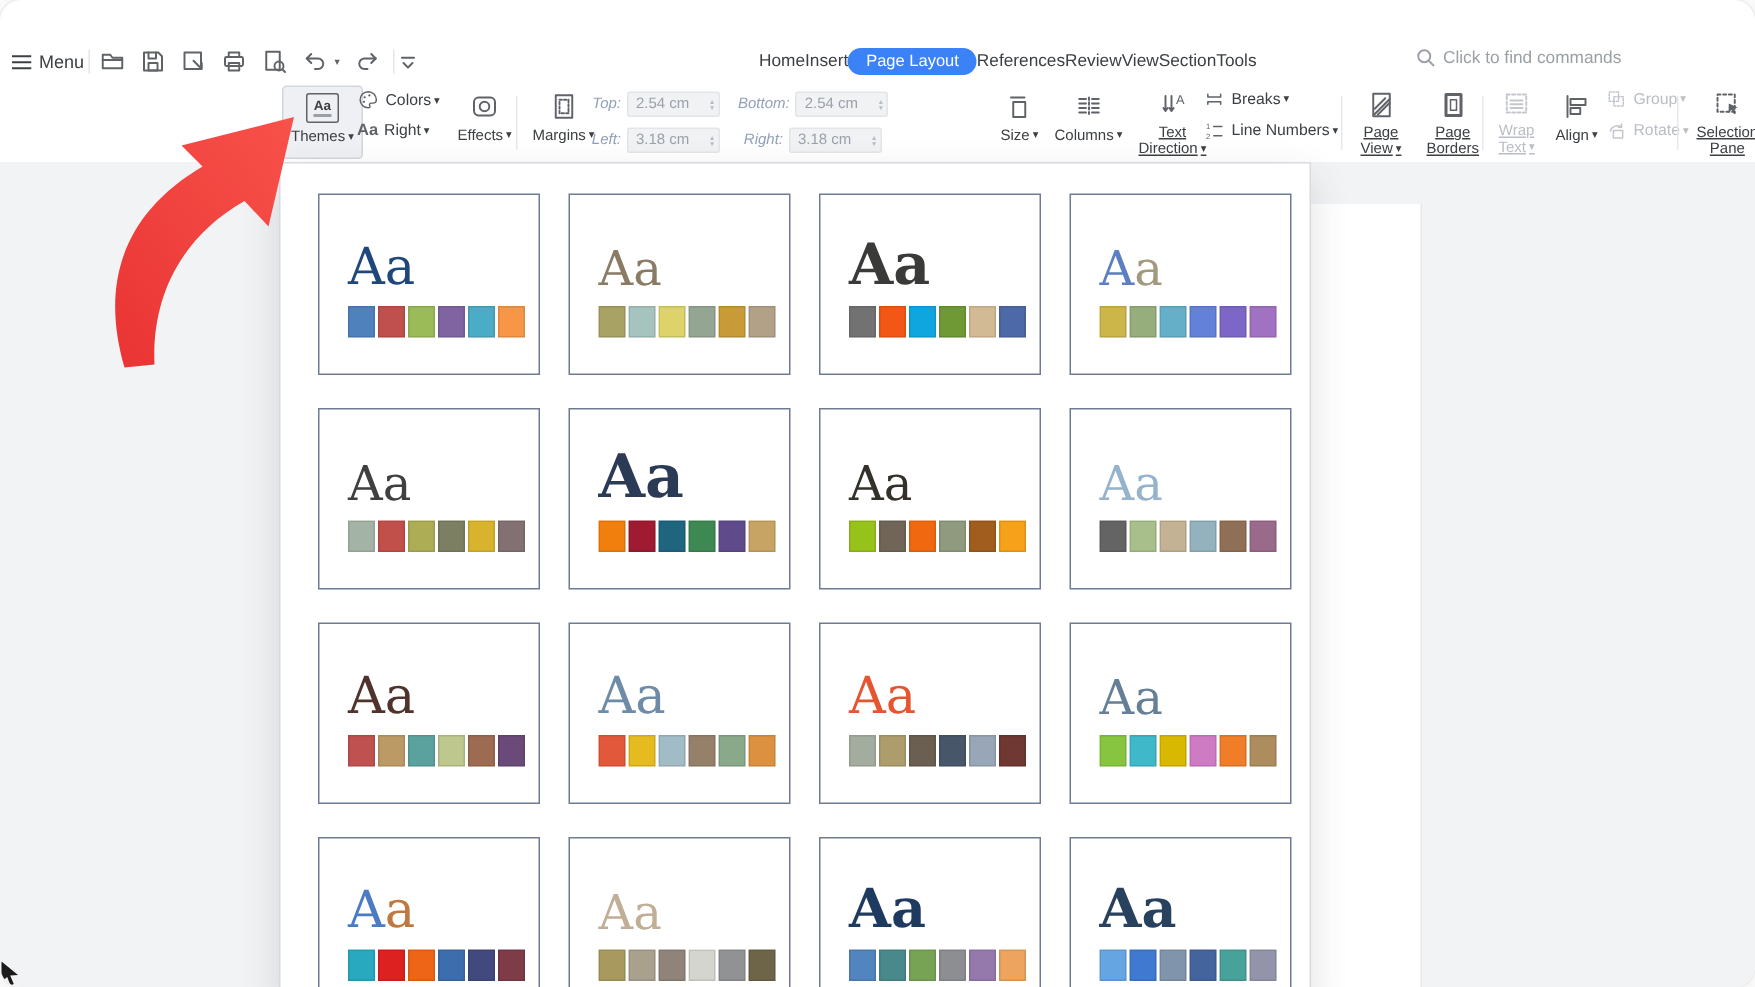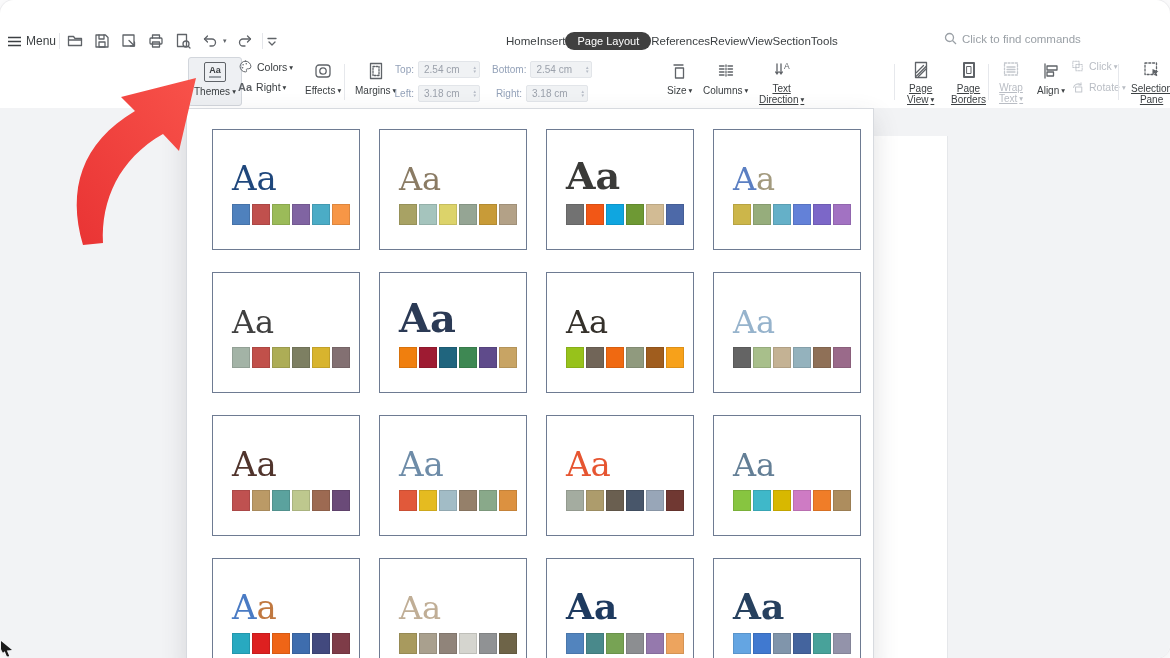--- a/index.html
+++ b/index.html
@@ -24,21 +24,21 @@
   .menurow{position:absolute;left:0;top:26px;right:0;height:30px;background:#fff;}
   .menu-btn{position:absolute;left:8px;top:5px;height:20px;display:flex;align-items:center;gap:5px;
             font-size:12px;color:#3c4043;}
   .vsep{position:absolute;top:7px;width:1px;height:16px;background:#e4e6ea;}
   .qicons{position:absolute;left:66px;top:5px;height:20px;display:flex;align-items:center;gap:9px;}
   .qico{width:18px;height:18px;display:flex;align-items:center;justify-content:center;}
   .qico svg{stroke:#5f6368;fill:none;stroke-width:1.3;stroke-linecap:round;stroke-linejoin:round;}
   .undo-caret{font-size:7px;color:#5f6368;margin-left:-5px;}
   .rtabs{position:absolute;left:506px;top:4px;height:22px;display:flex;align-items:center;font-size:11.5px;color:#3c4043;}
   .rtab{white-space:nowrap;}
-  .rtab.active{background:#404040;color:#fff;border-radius:11px;padding:3px 12px;font-size:11px;}
+  .rtab.active{background:#3b82f6;color:#fff;border-radius:11px;padding:3px 12px;font-size:11px;}
   .searchbox{position:absolute;left:944px;top:6px;display:flex;align-items:center;gap:5px;color:#9aa0a6;font-size:11.5px;}
   .searchbox svg{stroke:#9aa0a6;fill:none;stroke-width:1.3;}
 
   
   .ribbon{position:absolute;left:188px;top:56px;right:0;height:52px;background:#fff;z-index:2;}
   .rsep{position:absolute;top:8px;width:1px;height:36px;background:#e6e8ec;}
   .bigbtn{position:absolute;top:1px;height:49px;display:flex;flex-direction:column;align-items:center;
           justify-content:flex-start;gap:3px;padding:3px 5px;border-radius:3px;box-sizing:border-box;}
   .bigbtn .ic{height:22px;display:flex;align-items:center;justify-content:center;}
   .bigbtn .lbl{font-size:10px;color:#3c4043;white-space:nowrap;line-height:1.12;text-align:center;}
@@ -53,21 +53,21 @@
   .srow.disabled{color:#b9bdc4;}
   .srow.disabled svg{stroke:#c3c7cd;}
   .cv::after{content:"▾";font-size:7.5px;color:inherit;margin-left:2px;vertical-align:1px;}
   .themes-ico{width:20px;height:18px;border:1px solid #5f6368;border-radius:2px;display:flex;flex-direction:column;
               align-items:center;justify-content:center;font-size:9px;color:#3c4043;font-weight:700;line-height:1;}
   .themes-ico i{display:block;width:12px;height:2px;background:#9aa0a6;margin-top:1px;font-style:normal;}
   .aa-glyph{font-size:11px;color:#5f6368;font-weight:700;}
   
   .mfields{position:absolute;left:206px;top:5px;display:grid;grid-template-columns:auto auto;column-gap:12px;row-gap:7px;}
   .mf{display:flex;align-items:center;gap:4px;}
-  .mf-label{font-size:10px;color:#93a1b8;min-width:30px;text-align:right;white-space:nowrap;}
+  .mf-label{font-size:10px;color:#93a1b8;min-width:30px;text-align:right;white-space:nowrap;font-style:italic;}
   .mf:nth-child(odd) .mf-label{min-width:20px;}
   .mf-field{width:62px;height:17px;background:#f0f2f4;border:1px solid #e2e5e9;border-radius:2px;
             display:flex;align-items:center;padding:0 2px 0 5px;box-sizing:border-box;}
   .mf-value{flex:1;font-size:10px;color:#9ba1ab;}
   .mf-spin{display:flex;flex-direction:column;line-height:0;}
   .mf-spin i{font-style:normal;font-size:4.5px;color:#b6bcc6;line-height:4px;}
 
   
   .g-themes{left:0;}  .g-colorstack{left:50px;} .g-effects{left:112px;}
   .sep1{left:156px;}  .g-margins{left:162px;}
@@ -310,20 +310,36 @@
         <path d="M5 4v10M3.6 12l1.4 2 1.4-2M9 4v10M7.6 12L9 14l1.4-2"></path>
         <text x="12" y="9" font-size="8.5" fill="#5f6368" stroke="none" font-family="Liberation Sans,sans-serif">A</text>
             </svg>
           </span>
       <span class="lbl">
         <span>Text</span>
         <span class="cv">Direction</span>
       </span>
     </div>
 
+    <div class="stack g-breakstack">
+      <div class="srow">
+        <svg width="15" height="14" viewBox="0 0 18 18">
+              <path d="M3.5 5v2.2h11V5M3.5 13.5v-2.2h11v2.2"></path>
+            </svg>
+        <span class="cv">Breaks</span>
+      </div>
+      <div class="srow">
+        <svg width="15" height="14" viewBox="0 0 18 18">
+          <text x="2" y="8" font-size="6.5" fill="#5f6368" stroke="none" font-family="Liberation Sans,sans-serif">1</text>
+          <text x="2" y="16" font-size="6.5" fill="#5f6368" stroke="none" font-family="Liberation Sans,sans-serif">2</text>
+          <path d="M8.5 5.5h7M8.5 13.5h7"></path>
+            </svg>
+        <span class="cv">Line Numbers</span>
+      </div>
+    </div>
 
     <div class="rsep sep2"></div>
 
     <div class="bigbtn g-pagecolor">
       <span class="ic">
             <svg width="20" height="20" viewBox="0 0 20 20">
               <rect x="4.5" y="2.5" width="11" height="15"></rect>
               <path d="M5.5 12.5l7-7M5.5 16l10-10M7.5 16.5l8-8"></path>
             </svg>
           </span>
@@ -371,21 +387,21 @@
           </span>
       <span class="lbl cv">Align</span>
     </div>
 
     <div class="stack g-grouprotate">
       <div class="srow disabled">
         <svg width="15" height="14" viewBox="0 0 18 18">
               <rect x="3" y="3" width="8" height="8" stroke-dasharray="1.8 1.4"></rect>
               <rect x="7" y="7" width="8" height="8" stroke-dasharray="1.8 1.4"></rect>
             </svg>
-        <span class="cv">Click</span>
+        <span class="cv">Group</span>
       </div>
       <div class="srow disabled">
         <svg width="15" height="14" viewBox="0 0 18 18">
               <rect x="6.5" y="9" width="8" height="6.5"></rect>
               <path d="M4 9.5a6 5 0 0 1 9.5-3.5"></path>
               <path d="M13.5 3.5v2.8h-2.8"></path>
             </svg>
         <span class="cv">Rotate</span>
       </div>
     </div>

